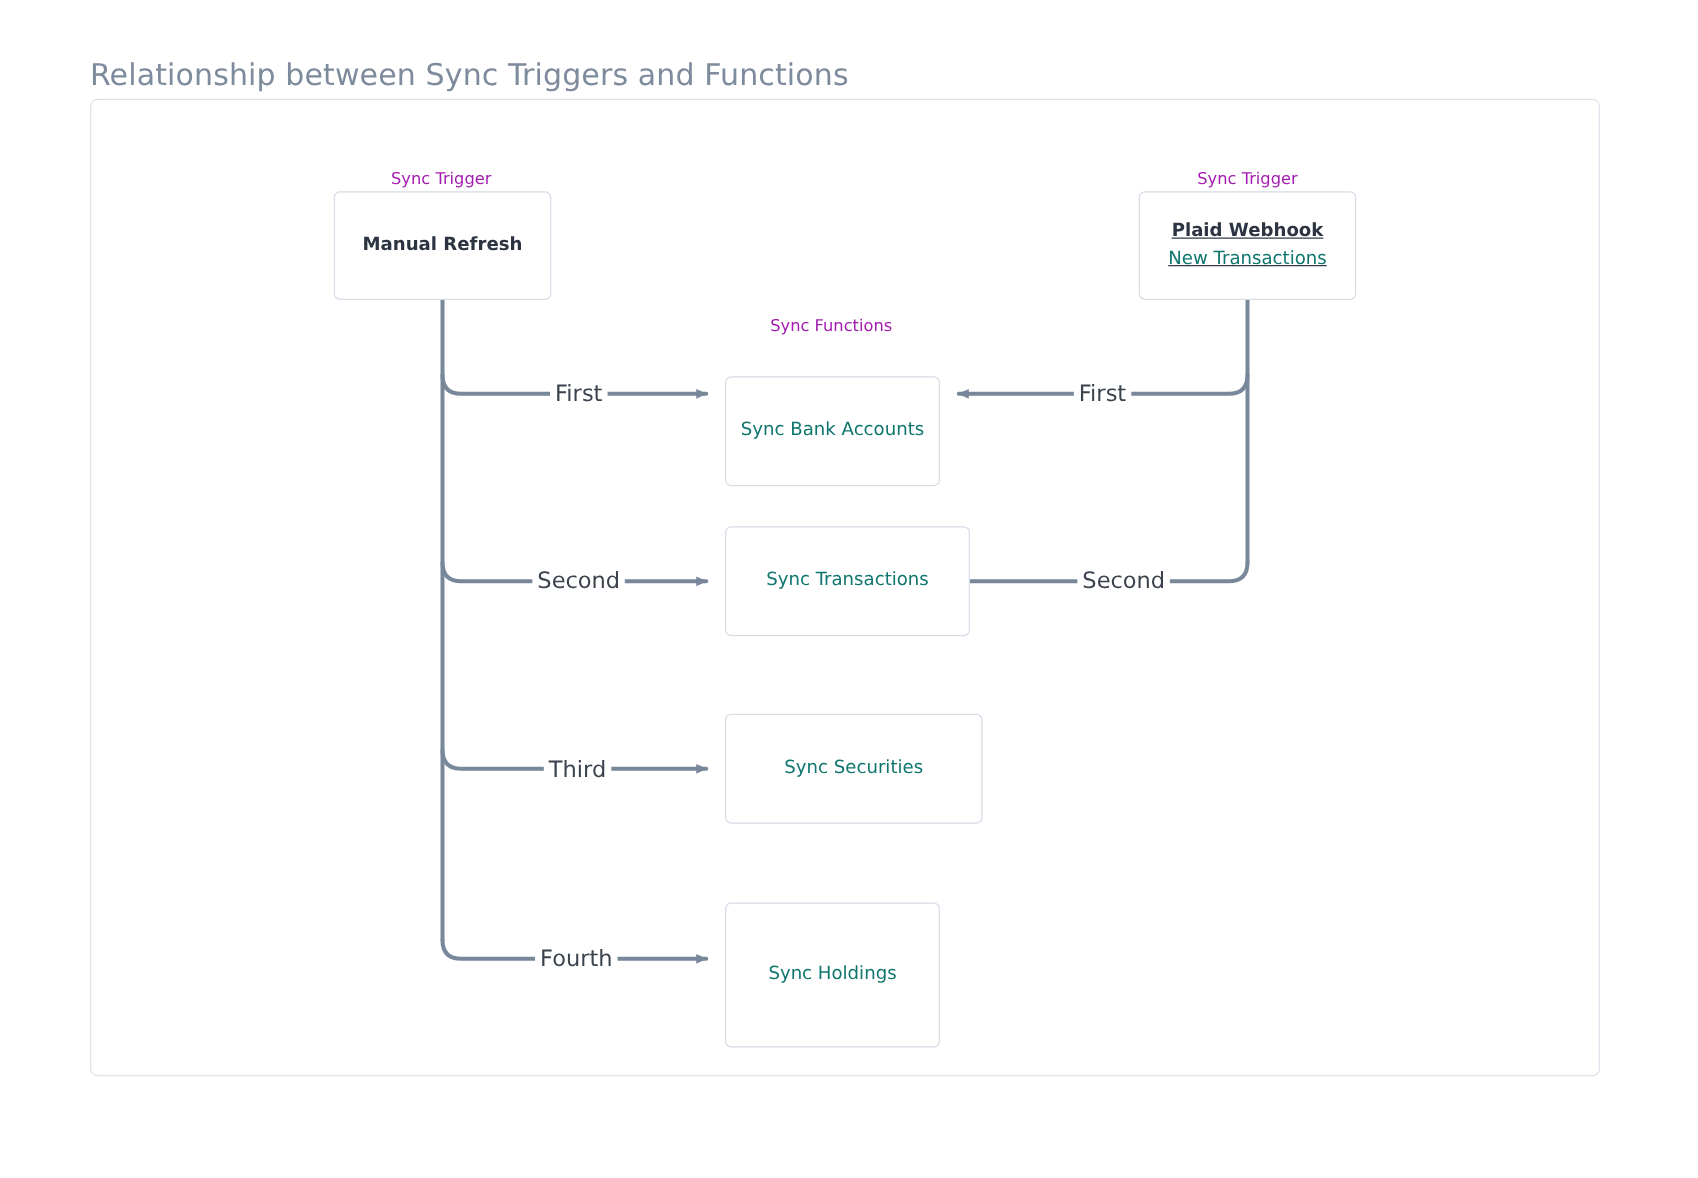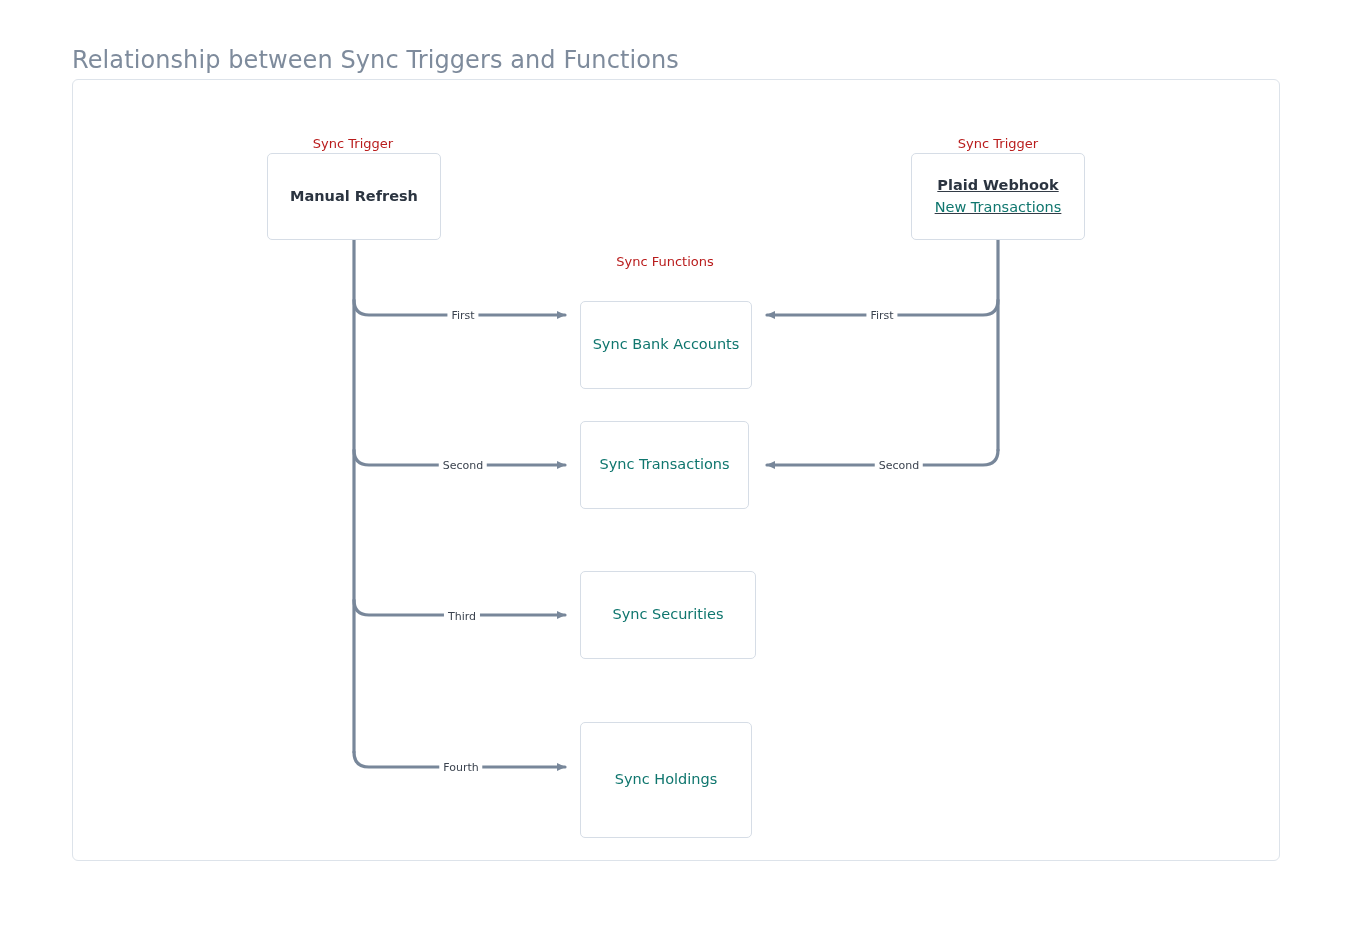--- a/index.html
+++ b/index.html
@@ -61,26 +61,26 @@
     font-weight: 700;
     color: #2b3440;
   }
   .node .line-regular {
     font-weight: 400;
     color: #0f766e;
   }
   .group-label {
     position: absolute;
     font-size: 13px;
-    color: #b91c1c;
+    color: #a21caf;
     white-space: nowrap;
   }
   .edge-label {
     position: absolute;
-    font-size: 11px;
+    font-size: 18px;
     color: #3b434f;
     background: #ffffff;
     padding: 0 4px;
     white-space: nowrap;
     transform: translate(-50%, -50%);
   }
 </style>
 </head>
 <body>
 
@@ -124,25 +124,25 @@
 
 <div class="node" style="left:911px; top:153px; width:174px; height:87px;text-decoration:underline;">
   <span class="line-strong">Plaid Webhook</span>
   <span class="line-regular">New Transactions</span>
 </div>
 
 <div class="node" style="left:580px; top:271px; width:172px; height:88px;margin-top:30px;">
   <span class="line-regular">Sync Bank Accounts</span>
 </div>
 
-<div class="node" style="left:580px; top:421px; width:169px; height:88px;">
+<div class="node" style="left:580px; top:421px; width:196px; height:88px;">
   <span class="line-regular">Sync Transactions</span>
 </div>
 
-<div class="node" style="left:580px; top:571px; width:176px; height:88px;">
+<div class="node" style="left:580px; top:571px; width:206px; height:88px;">
   <span class="line-regular">Sync Securities</span>
 </div>
 
 <div class="node" style="left:580px; top:722px; width:172px; height:116px;">
   <span class="line-regular">Sync Holdings</span>
 </div>
 
 <div class="edge-label" style="left:463px; top:315px;">First</div>
 <div class="edge-label" style="left:463px; top:465px;">Second</div>
 <div class="edge-label" style="left:462px; top:616px;text-align:right;">Third</div>

